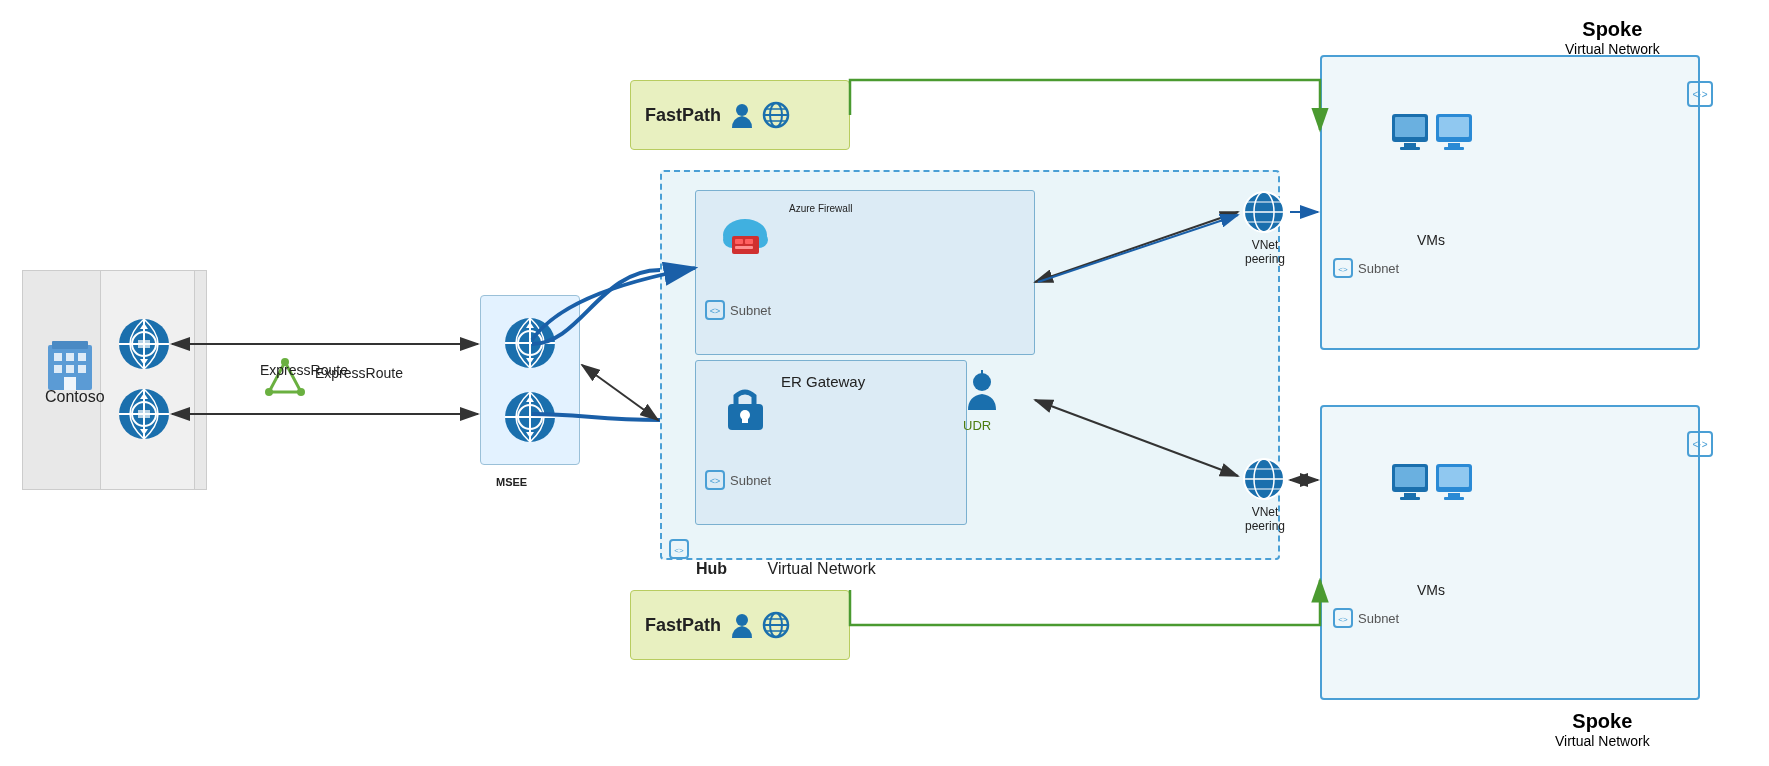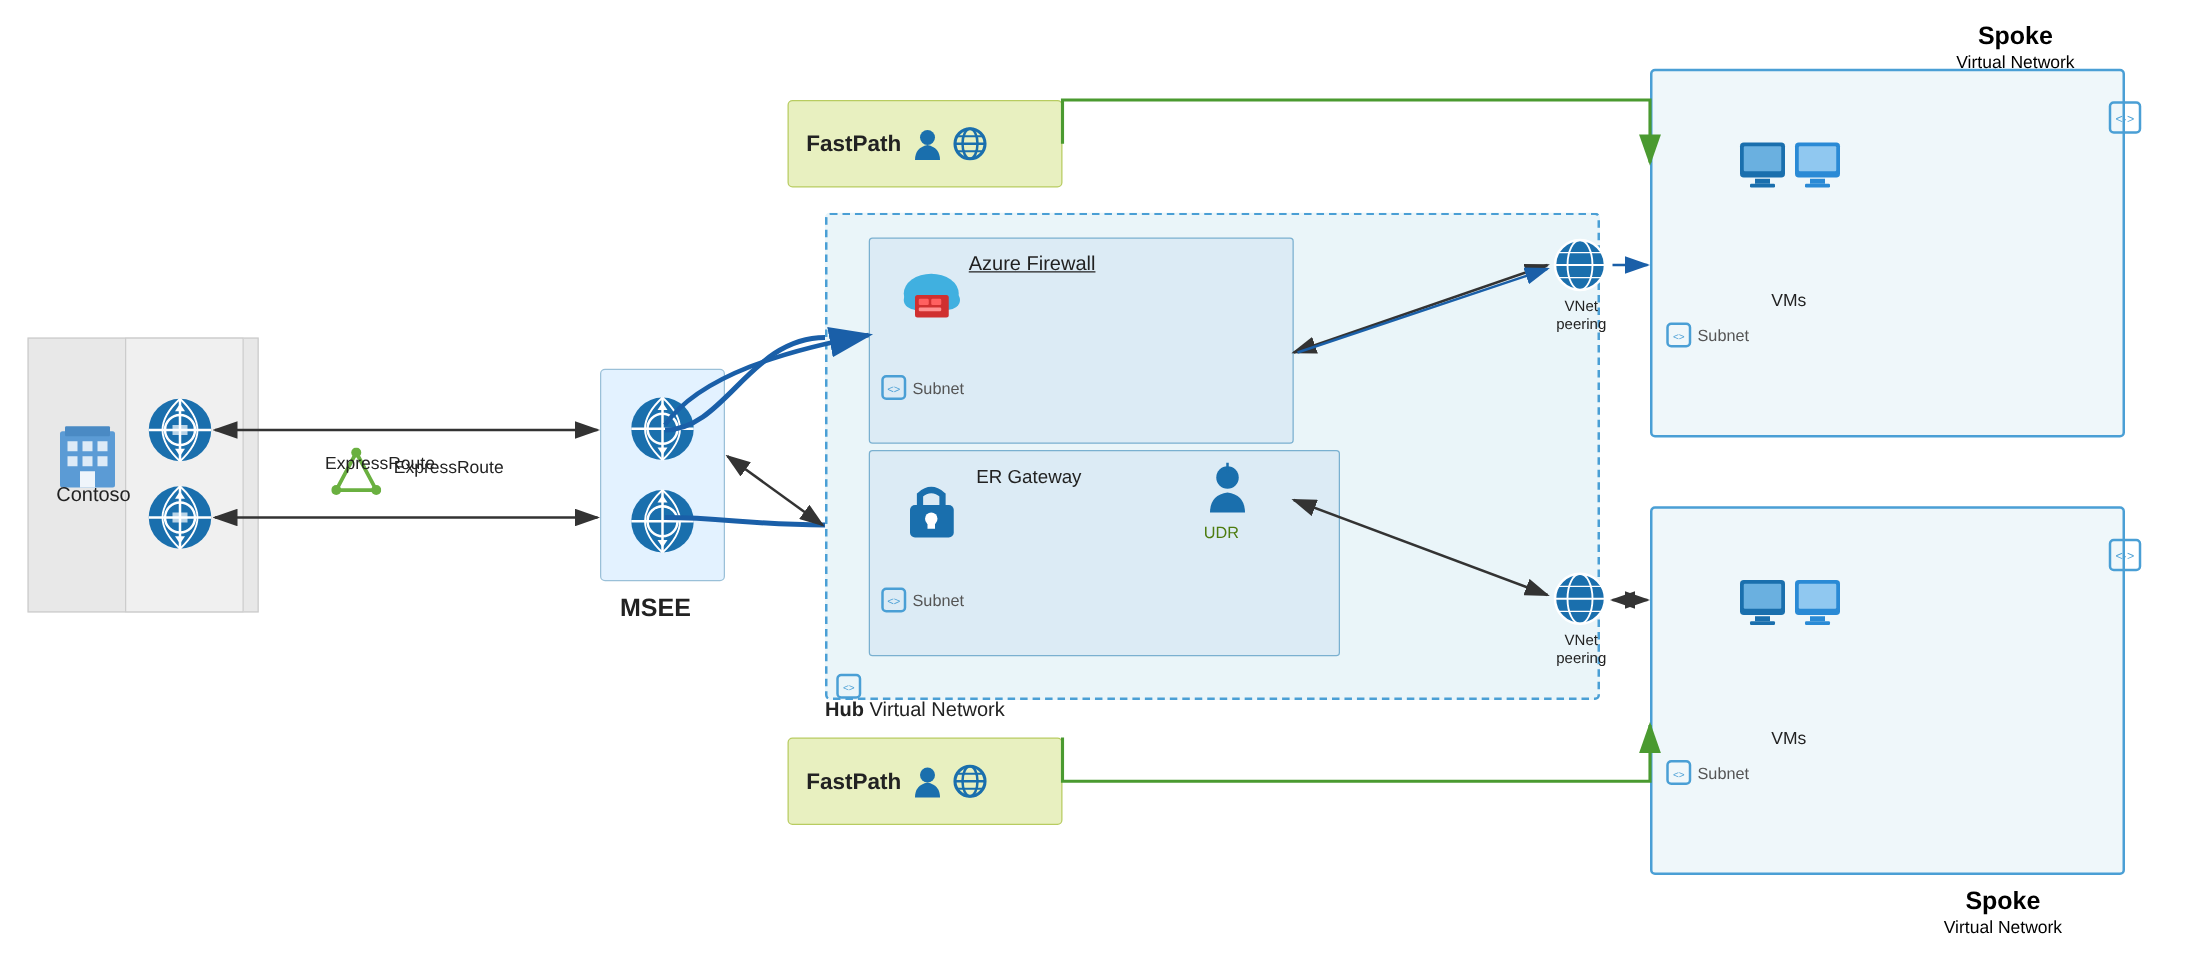--- a/index.html
+++ b/index.html
@@ -70,40 +70,41 @@
     }
     .hub-vnet-label {
       position: absolute;
       left: 660px;
       top: 560px;
       font-size: 16px;
       color: #222;
     }
     .hub-vnet-label span {
       font-weight: 700;
+      margin-left: 36px;
     }
 
     
     .firewall-subnet-box {
       position: absolute;
       left: 695px;
       top: 190px;
       width: 340px;
       height: 165px;
       background: rgba(200, 220, 240, 0.4);
       border: 1px solid #7ab0d0;
       border-radius: 3px;
     }
 
     
     .gateway-subnet-box {
       position: absolute;
       left: 695px;
       top: 360px;
-      width: 377px;
+      width: 272px;
       height: 165px;
       background: rgba(200, 220, 240, 0.4);
       border: 1px solid #7ab0d0;
       border-radius: 3px;
     }
 
     
     .spoke-top-box {
       position: absolute;
       left: 1320px;
@@ -172,21 +173,21 @@
       display: flex;
       flex-direction: column;
       align-items: center;
       justify-content: space-around;
       padding: 10px 0;
     }
     .msee-label {
       position: absolute;
       left: 496px;
       top: 476px;
-      font-size: 20px;
+      font-size: 11px;
       font-weight: 700;
       color: #222;
     }
 
     
     .arrows-svg {
       position: absolute;
       left: 0;
       top: 0;
       width: 1769px;
@@ -273,21 +274,21 @@
       <polygon points="26,5 22,11 30,11" fill="white"></polygon>
       <polygon points="26,47 22,41 30,41" fill="white"></polygon>
     </svg>
   </div>
   <div class="msee-label">MSEE</div>
 
   <div class="hub-vnet-box"></div>
 
   <div class="firewall-subnet-box">
 
-    <div style="position:absolute; left:79px; top:12px; font-size:16px; color:#222;text-decoration:underline;">Azure Firewall</div>
+    <div style="position:absolute; left:93px; top:12px; font-size:10px; color:#222;">Azure Firewall</div>
 
     <div style="position:absolute; left:8px; top:108px; display:flex; align-items:center; gap:4px;">
       <svg width="22" height="22" viewBox="0 0 22 22">
         <rect x="2" y="2" width="18" height="18" rx="3" fill="none" stroke="#4a9fd5" stroke-width="2"></rect>
         <text x="11" y="15" font-size="9" text-anchor="middle" fill="#4a9fd5">&lt;&gt;</text>
       </svg>
       <span style="font-size:13px; color:#555;">Subnet</span>
     </div>
   </div>
 

